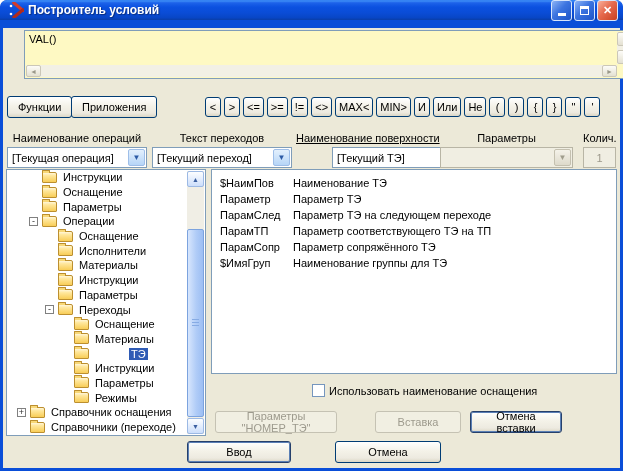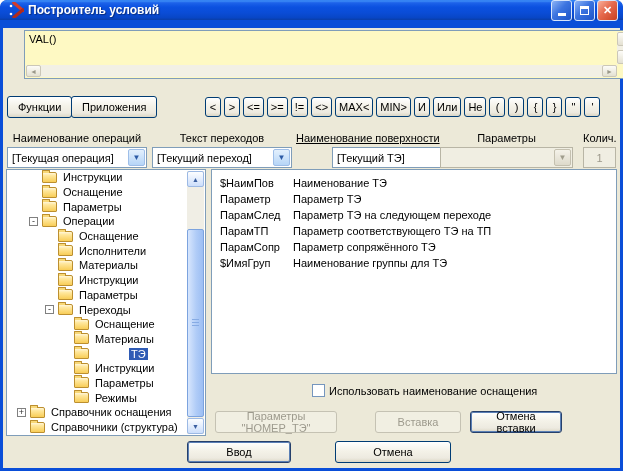--- a/index.html
+++ b/index.html
@@ -82,21 +82,21 @@
   .li-name{width:73px;flex:none;}
   
   .chk-row{position:absolute;left:309px;top:356px;display:flex;align-items:center;font-size:11px;}
   .chk-box{width:13px;height:13px;background:#fff;border:1px solid #7596BE;margin-right:4px;flex:none;}
   .btn-params{position:absolute;left:212px;top:383px;width:122px;}
   .btn-insert{position:absolute;left:372px;top:383px;width:86px;}
   .btn-cancel-insert{position:absolute;left:467px;top:383px;width:92px;border:1px solid #26406B;box-shadow:inset 0 0 0 1px #5A7FB5;}
   .xp-btn.disabled{border-color:#C5C2B3;background:#F1EFE2;color:#9D9A8D;box-shadow:none;}
   
   .btn-ok{position:absolute;left:184px;top:413px;width:104px;border:1px solid #26406B;box-shadow:inset 0 0 0 1px #5A7FB5;}
-  .btn-cancel{position:absolute;left:332px;top:413px;width:116px;}
+  .btn-cancel{position:absolute;left:332px;top:413px;width:106px;}
 </style>
 </head>
 <body>
 
 <div class="window">
   <div class="titlebar">
     <svg class="app-icon" viewBox="0 0 17 16">
       <rect x="1" y="2" width="15" height="3.2" rx="1.6" fill="#D43B2B" transform="rotate(40 8.5 8)"></rect>
       <rect x="1" y="11" width="15" height="3.2" rx="1.6" fill="#B22B1C" transform="rotate(-40 8.5 8)"></rect>
       <circle cx="4" cy="4" r="1.3" fill="#fff"></circle>
@@ -280,21 +280,21 @@
 
           <div class="tree-row lvl-0">
             <span class="expander exp-plus"></span>
             <span class="folder"></span>
             <span class="tree-label">Справочник оснащения</span>
           </div>
 
           <div class="tree-row lvl-0">
             <span class="expander"></span>
             <span class="folder"></span>
-            <span class="tree-label">Справочники (структура)</span>
+            <span class="tree-label">Справочники (переходе)</span>
           </div>
         </div>
       <div class="tree-scroll">
         <span class="tsc-arrow up">▲</span>
         <span class="tsc-thumb"></span>
         <span class="tsc-arrow down">▼</span>
       </div>
     </div>
 
     <div class="list-panel">

